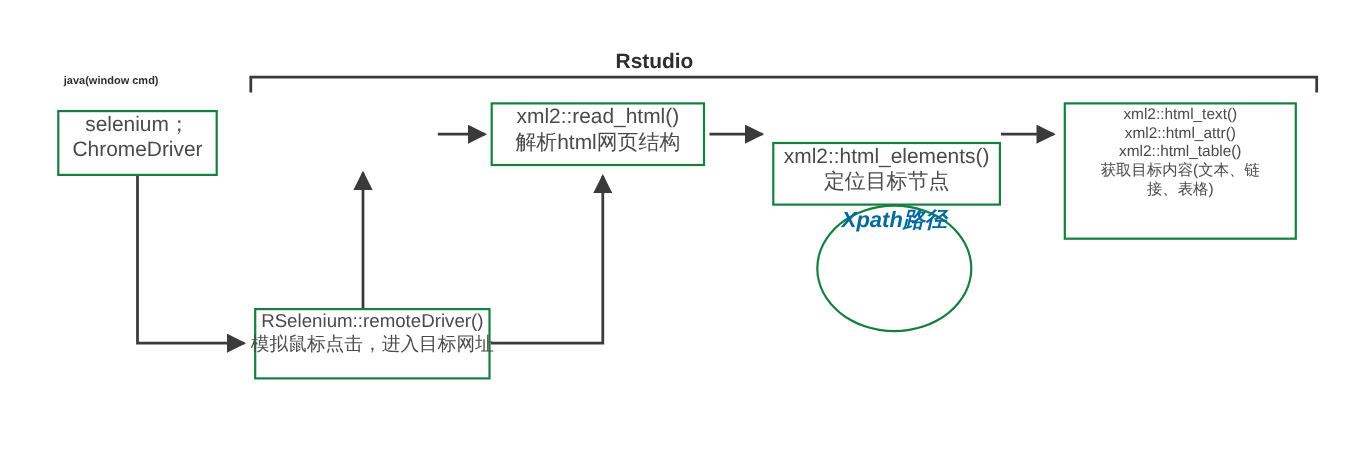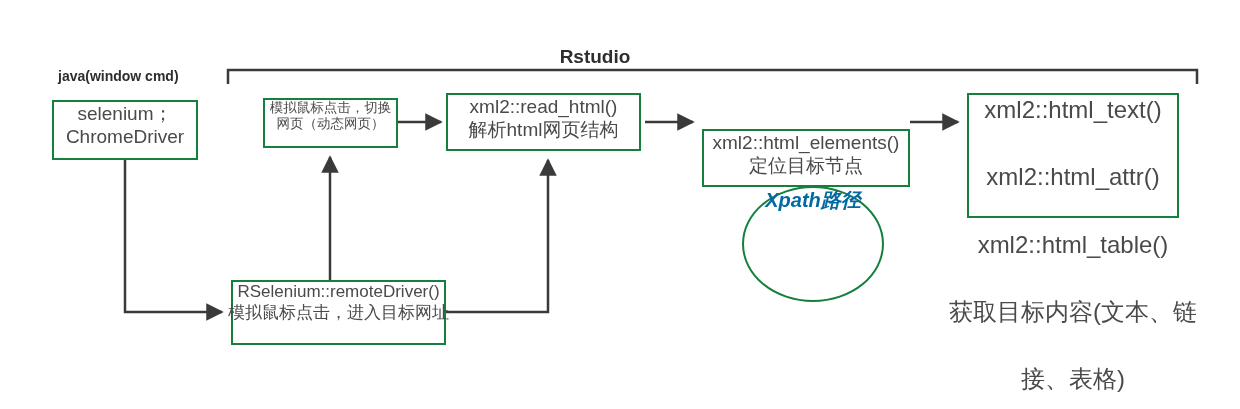--- a/index.html
+++ b/index.html
@@ -53,38 +53,37 @@
     left: 446px; top: 93px; width: 195px; height: 58px;
     font-size: 19px;
   }
   #node-elements {
     left: 702px; top: 93px; width: 208px; height: 58px;
     font-size: 19px;
     margin-top: 36px;
   }
   #node-extract {
     left: 967px; top: 93px; width: 212px; height: 125px;
-    font-size: 24px;
-    gap: 38px;
+    font-size: 14px;
   }
   #node-remote {
     left: 231px; top: 280px; width: 215px; height: 65px;
     font-size: 17px;
   }
   #node-xpath {
     left: 742px; top: 186px; width: 142px; height: 116px;
     border-radius: 50%;
     font-size: 20px;
     font-weight: bold;
     color: #0369a1;
     font-style: italic;
   }
   .caption {
     position: absolute;
-    font-size: 14px;
+    font-size: 10px;
     font-weight: bold;
     color: #2e2e2e;
     white-space: nowrap;
   }
   #caption-java { left: 58px; top: 68px; }
   #caption-rstudio {
     left: 0; top: 46px; width: 1240px;
     text-align: center;
     font-size: 19px;
     transform: translateX(-25px);
@@ -120,24 +119,20 @@
   </svg>
 
   <div class="caption" id="caption-java">java(window cmd)</div>
   <div class="caption" id="caption-rstudio">Rstudio</div>
 
   <div class="node" id="node-selenium">
     <span class="line">selenium；</span>
     <span class="line">ChromeDriver</span>
   </div>
 
-  <div class="node" id="node-simulate">
-    <span class="line">模拟鼠标点击，切换</span>
-    <span class="line">网页（动态网页）</span>
-  </div>
 
   <div class="node" id="node-readhtml">
     <span class="line">xml2::read_html()</span>
     <span class="line">解析html网页结构</span>
   </div>
 
   <div class="node" id="node-elements">
     <span class="line">xml2::html_elements()</span>
     <span class="line">定位目标节点</span>
   </div>

